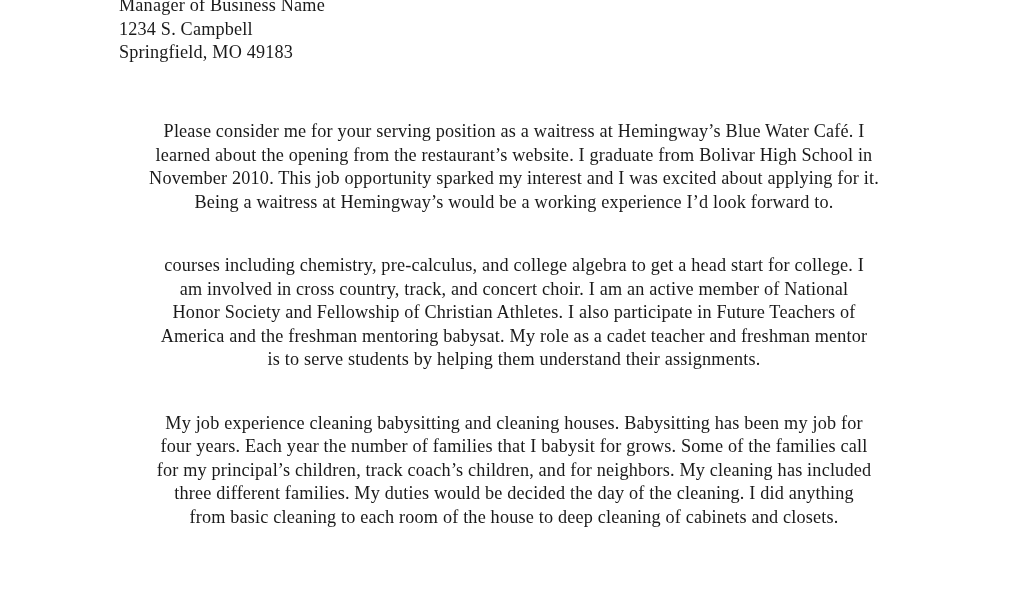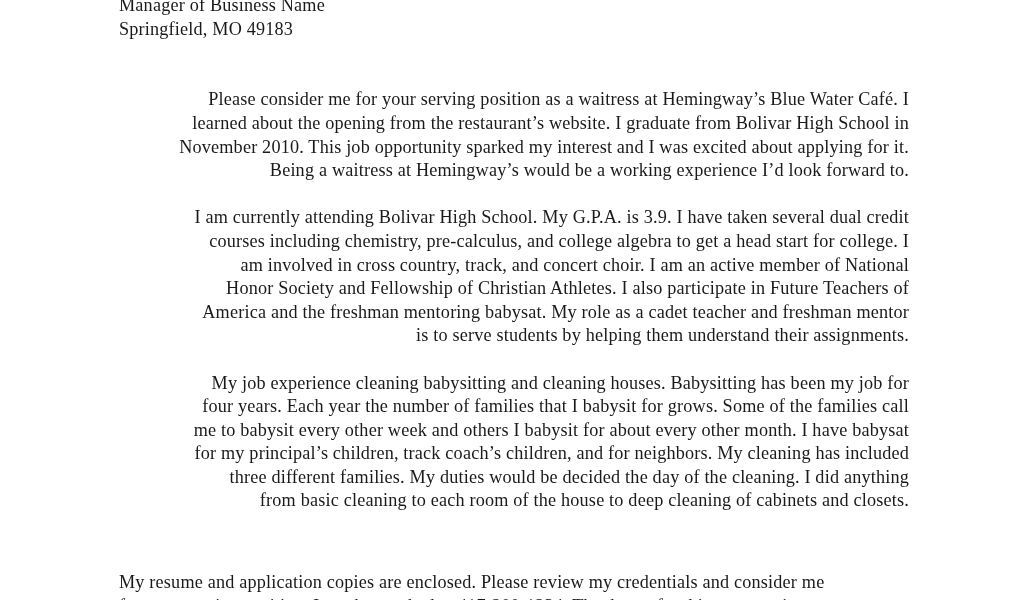--- a/index.html
+++ b/index.html
@@ -34,22 +34,22 @@
     letter-spacing: 0.01em;
     text-rendering: optimizeLegibility;
   }
   .addr-line {
     display: block;
     white-space: nowrap;
   }
   .gap-after-address { height: 23.6px; }
   .gap-para { height: 23.6px; }
   .para {
-    margin: 0;
-    text-align: right;
+    margin: 8px;
+    text-align: center;
   }
   .para .line {
     display: block;
     white-space: nowrap;
   }
   .salutation { white-space: nowrap; }
   
   #tail {
     position: absolute;
     left: 119px;
@@ -63,59 +63,52 @@
 </style>
 </head>
 <body>
 
 <div id="page">
 
   <div id="letter">
 
     <div class="block">
       <span class="addr-line">Manager of Business Name</span>
+      <span class="addr-line">1234 S. Campbell</span>
       <span class="addr-line">Springfield, MO 49183</span>
     </div>
 
     <div class="gap-after-address"></div>
 
 
     <div class="gap-para"></div>
 
     <div class="block para">
       <span class="line">Please consider me for your serving position as a waitress at Hemingway’s Blue Water Café.  I</span>
       <span class="line">learned about the opening from the restaurant’s website.  I graduate from Bolivar High School in</span>
       <span class="line">November 2010.  This job opportunity sparked my interest and I was excited about applying for it.</span>
       <span class="line">Being a waitress at Hemingway’s would be a working experience I’d look forward to.</span>
     </div>
 
     <div class="gap-para"></div>
 
     <div class="block para">
-      <span class="line">I am currently attending Bolivar High School.  My G.P.A. is 3.9.  I have taken several dual credit</span>
       <span class="line">courses including chemistry, pre-calculus, and college algebra to get a head start for college.  I</span>
       <span class="line">am involved in cross country, track, and concert choir.  I am an active member of National</span>
       <span class="line">Honor Society and Fellowship of Christian Athletes.  I also participate in Future Teachers of</span>
       <span class="line">America and the freshman mentoring babysat.  My role as a cadet teacher and freshman mentor</span>
       <span class="line">is to serve students by helping them understand their assignments.</span>
     </div>
 
     <div class="gap-para"></div>
 
     <div class="block para">
       <span class="line">My job experience cleaning babysitting and cleaning houses.  Babysitting has been my job for</span>
       <span class="line">four years.  Each year the number of families that I babysit for grows.  Some of the families call</span>
-      <span class="line">me to babysit every other week and others I babysit for about every other month.  I have babysat</span>
       <span class="line">for my principal’s children, track coach’s children, and for neighbors.  My cleaning has included</span>
       <span class="line">three different families.  My duties would be decided the day of the cleaning.  I did anything</span>
       <span class="line">from basic cleaning to each room of the house to deep cleaning of cabinets and closets.</span>
     </div>
 
   </div>
 
-  <div id="tail">
-    <div class="block">
-      <span class="line">My resume and application copies are enclosed.  Please review my credentials and consider me</span>
-      <span class="line">for your serving position. I can be reached at 417-200-1234.  Thank you for this opportunity.</span>
-    </div>
-  </div>
 
 </div>
 
 </body></html>

